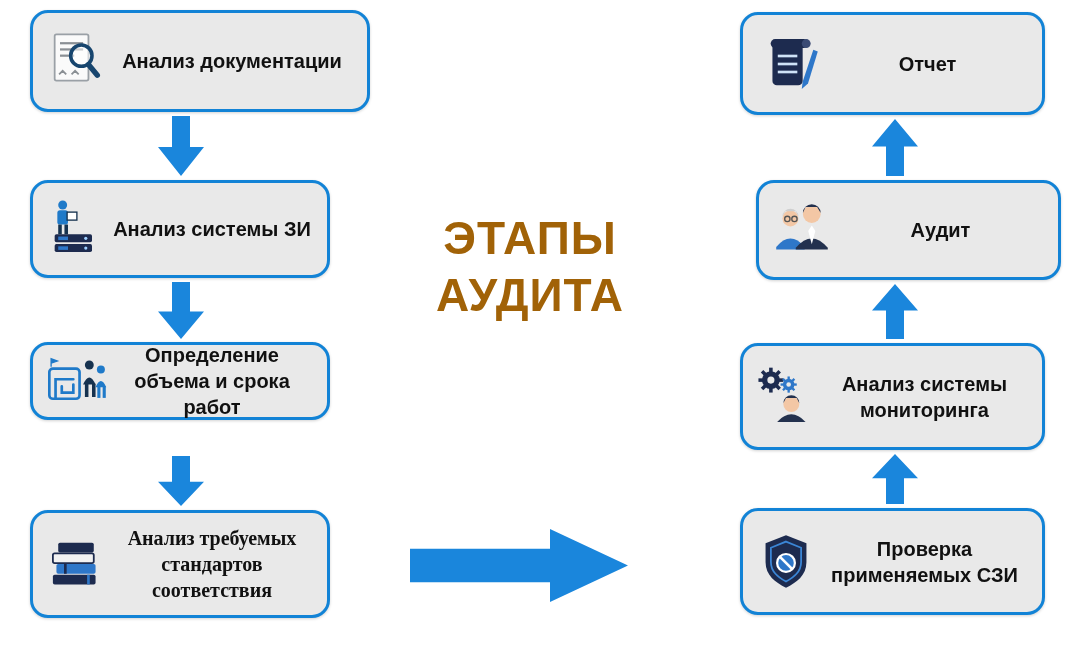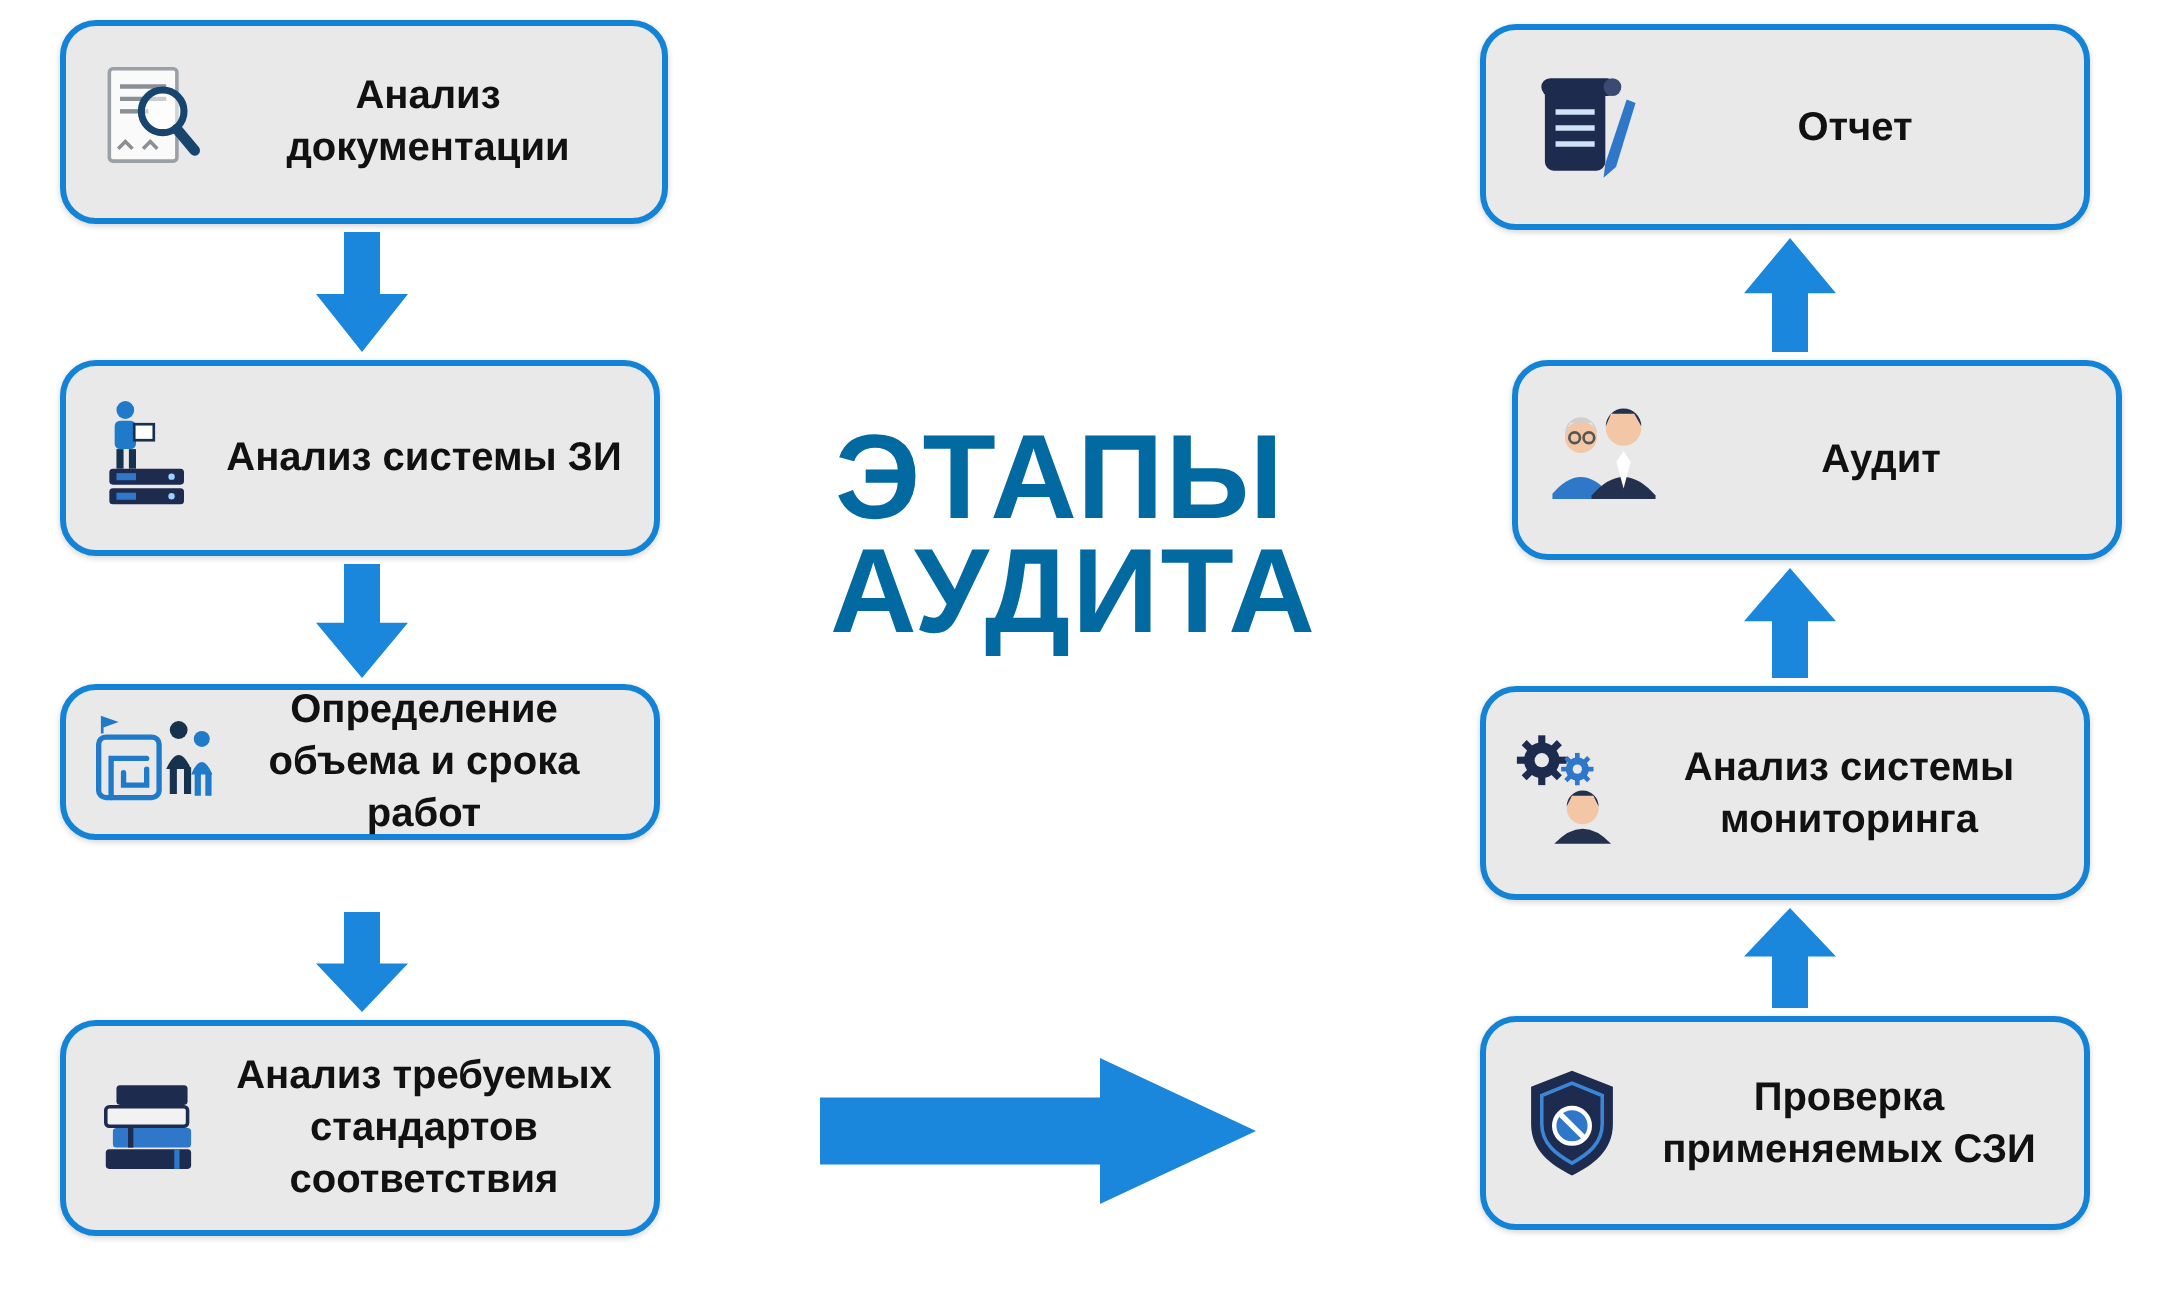--- a/index.html
+++ b/index.html
@@ -45,33 +45,33 @@
     line-height: 0;
   }
   .flow-arrow svg { display: block; }
   .diagram-title {
     position: absolute;
     left: 415px;
     top: 210px;
     width: 230px;
     text-align: center;
     font-weight: bold;
-    font-size: 60px;
+    font-size: 46px;
     line-height: 57px;
     letter-spacing: 1px;
-    color: #0369a1;
+    color: #a16207;
   }
   .diagram-title span { display: block; }
 </style>
 </head>
 <body>
 
 <div class="canvas">
 
-  <div class="stage-box" style="left:30px; top:10px; width:304px; height:102px;">
+  <div class="stage-box" style="left:30px; top:10px; width:340px; height:102px;">
     <span class="stage-icon">
       <svg viewBox="0 0 72 72">
         <rect x="12" y="6" width="38" height="52" rx="2" fill="#fafafa" stroke="#9aa0a6" stroke-width="2"></rect>
         <line x1="18" y1="16" x2="44" y2="16" stroke="#8a8f94" stroke-width="2.5"></line>
         <line x1="18" y1="23" x2="44" y2="23" stroke="#8a8f94" stroke-width="2.5"></line>
         <line x1="18" y1="30" x2="34" y2="30" stroke="#8a8f94" stroke-width="2.5"></line>
         <path d="M17 51 l4 -4 4 4 M31 51 l4 -4 4 4" fill="none" stroke="#8a8f94" stroke-width="2"></path>
         <circle cx="42" cy="30" r="12" fill="rgba(255,255,255,0.55)" stroke="#17456e" stroke-width="4"></circle>
         <line x1="50" y1="40" x2="60" y2="52" stroke="#17456e" stroke-width="6" stroke-linecap="round"></line>
       </svg>
@@ -131,21 +131,21 @@
     </span>
     <span class="stage-label">Определение объема и срока работ</span>
   </div>
 
   <div class="flow-arrow" style="left:158px; top:456px;">
     <svg width="46" height="50" viewBox="0 0 46 62" preserveAspectRatio="none">
       <polygon points="14,0 32,0 32,32 46,32 23,62 0,32 14,32" fill="currentColor"></polygon>
     </svg>
   </div>
 
-  <div class="stage-box" style="left:30px; top:510px; width:300px; height:108px;">
+  <div class="stage-box" style="left:30px; top:510px; width:300px; height:108px;font-family:Liberation Serif, serif;">
     <span class="stage-icon">
       <svg viewBox="0 0 72 72">
         <rect x="10" y="48" width="48" height="11" rx="2" fill="#1d2b4f"></rect>
         <rect x="14" y="36" width="44" height="11" rx="2" fill="#2e77c9"></rect>
         <rect x="10" y="24" width="46" height="11" rx="2" fill="#f2f2f2" stroke="#1d2b4f" stroke-width="2"></rect>
         <rect x="16" y="12" width="40" height="11" rx="2" fill="#1d2b4f"></rect>
         <line x1="50" y1="48" x2="50" y2="59" stroke="#2e77c9" stroke-width="3"></line>
         <line x1="24" y1="36" x2="24" y2="47" stroke="#1d2b4f" stroke-width="3"></line>
       </svg>
     </span>

